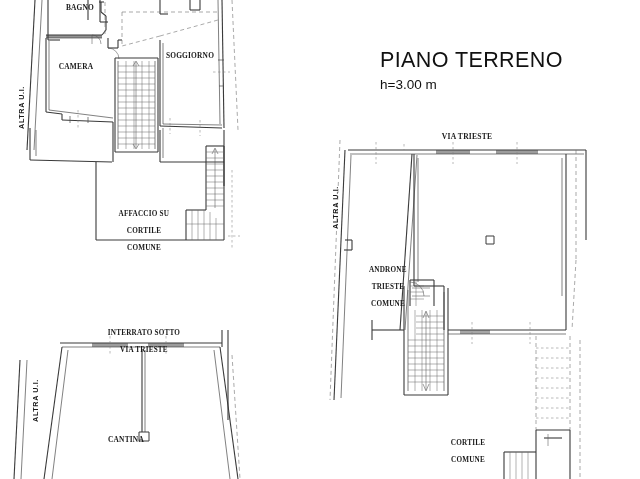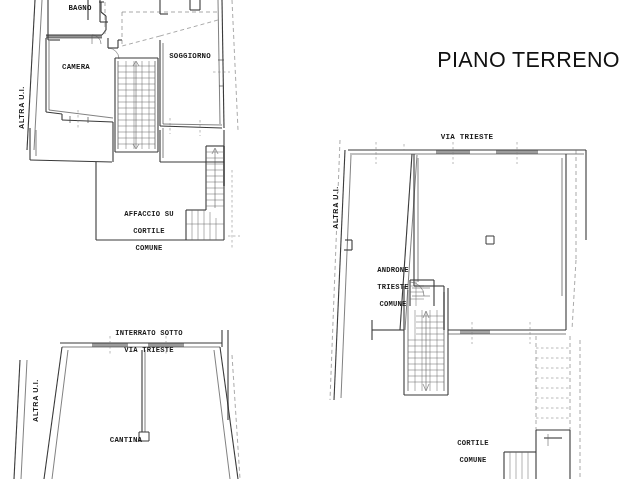--- a/index.html
+++ b/index.html
@@ -25,34 +25,33 @@
   svg.plan-svg {
     position: absolute;
     left: 0; top: 0;
     width: 640px;
     height: 479px;
     display: block;
   }
   
   .lbl {
     position: absolute;
-    font-family: Liberation Mono, monospace;
+    font-family: Liberation Serif, serif;
     color: #1a1a1a;
     white-space: pre;
     text-align: center;
     line-height: 1.18;
     letter-spacing: 0.2px;
     font-weight: 700;
     font-size: 7.2px;
   }
   .lbl.room { font-size: 7.4px; }
   .lbl.street { font-size: 7.6px; }
   .title-block {
     position: absolute;
-    text-align: right;
     font-weight: 400;
   }
   .title-main {
     font-family: "Liberation Sans", sans-serif;
     font-size: 21.5px;
     letter-spacing: 0.4px;
     color: #111111;
     white-space: pre;
   }
   .title-sub {
@@ -376,20 +375,21 @@
       </g>
       <path class="w" d="M 570 430 L 570 479"></path>
       <path class="dsh" d="M 580 340 L 580 479"></path>
       <path class="w" d="M 544 438 L 562 438"></path>
       <path class="wx" d="M 548 434 L 548 446"></path>
     </g>
   </svg>
 
   <div class="title-block" style="left:380px; top:48px; width:240px;">
     <div class="title-main">PIANO TERRENO</div>
+    <div class="title-sub">h=3.00 m</div>
   </div>
 
   <div class="lbl room" style="left:50px; top:4px; width:60px;">BAGNO</div>
 
   <div class="lbl room" style="left:46px; top:63px; width:60px;">CAMERA</div>
 
   <div class="lbl room" style="left:155px; top:52px; width:70px;">SOGGIORNO</div>
 
   <div class="lbl" style="left:95px; top:178px; width:90px;margin-top:24px;">
     <span>AFFACCIO SU</span><br>

